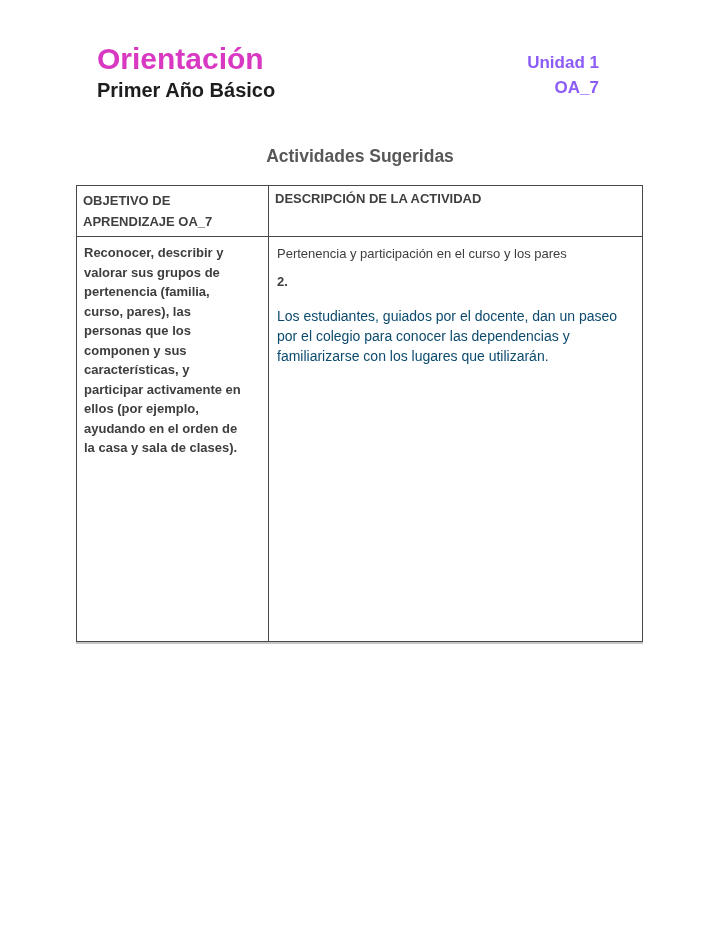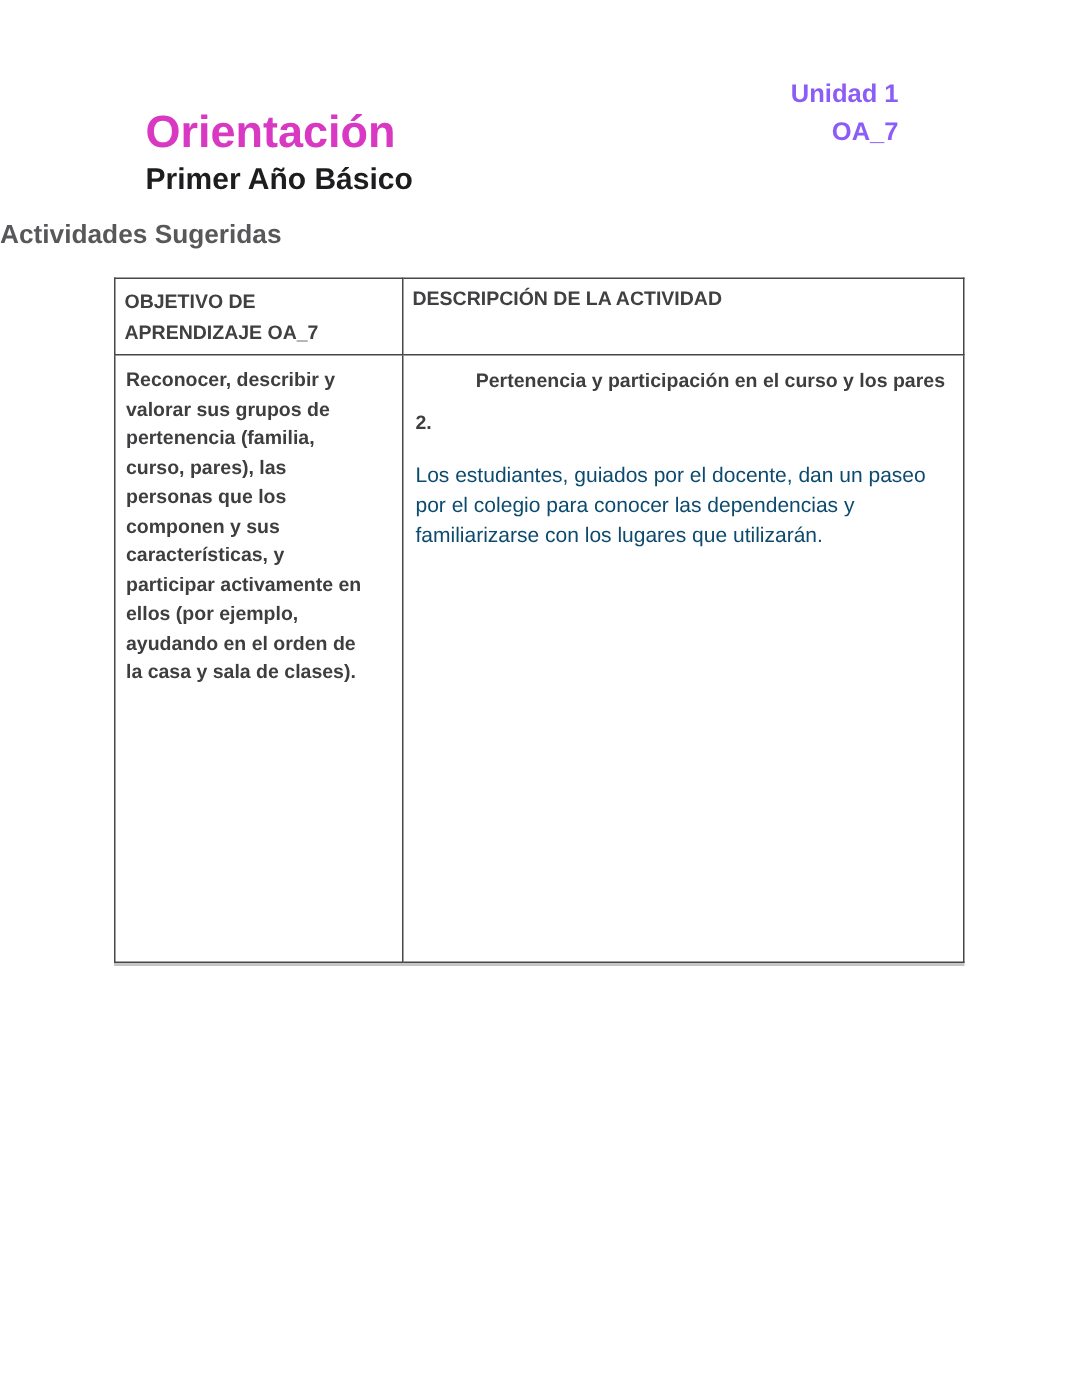--- a/index.html
+++ b/index.html
@@ -13,21 +13,20 @@
     width: 720px;
     height: 932px;
     background: #ffffff;
     overflow: hidden;
   }
   
   .brand {
     position: absolute;
     left: 97px;
     top: 41px;
-    margin-top: 30px;
   }
   .subject {
     font-size: 30px;
     font-weight: bold;
     color: #D838C2;
     line-height: 36px;
   }
   .grade {
     font-size: 20px;
     font-weight: bold;
@@ -47,20 +46,21 @@
     color: #8b5cf6;
     line-height: 25px;
   }
   
   .doc-title {
     position: absolute;
     top: 146px;
     left: 0;
     width: 100%;
     margin: 0;
+    text-align: center;
     font-size: 17.5px;
     font-weight: bold;
     color: #58585A;
   }
   
   .activities-table {
     position: absolute;
     left: 76px;
     top: 185px;
     width: 567px;
@@ -100,24 +100,23 @@
     line-height: 19.5px;
     padding: 6px 6px 2px 7px;
     white-space: pre-line;
   }
   td.desc-cell {
     padding: 6px 12px 6px 8px;
   }
   .act-heading {
     margin: 1px 0 0 0;
     font-size: 13px;
-    font-weight: bold;
+    font-weight: normal;
     color: #3E3E40;
     line-height: 19px;
-    text-align: right;
   }
   .act-number {
     margin: 9px 0 0 0;
     font-size: 13px;
     font-weight: bold;
     color: #3E3E40;
     line-height: 19px;
   }
   .act-body {
     margin: 15px 0 0 0;

